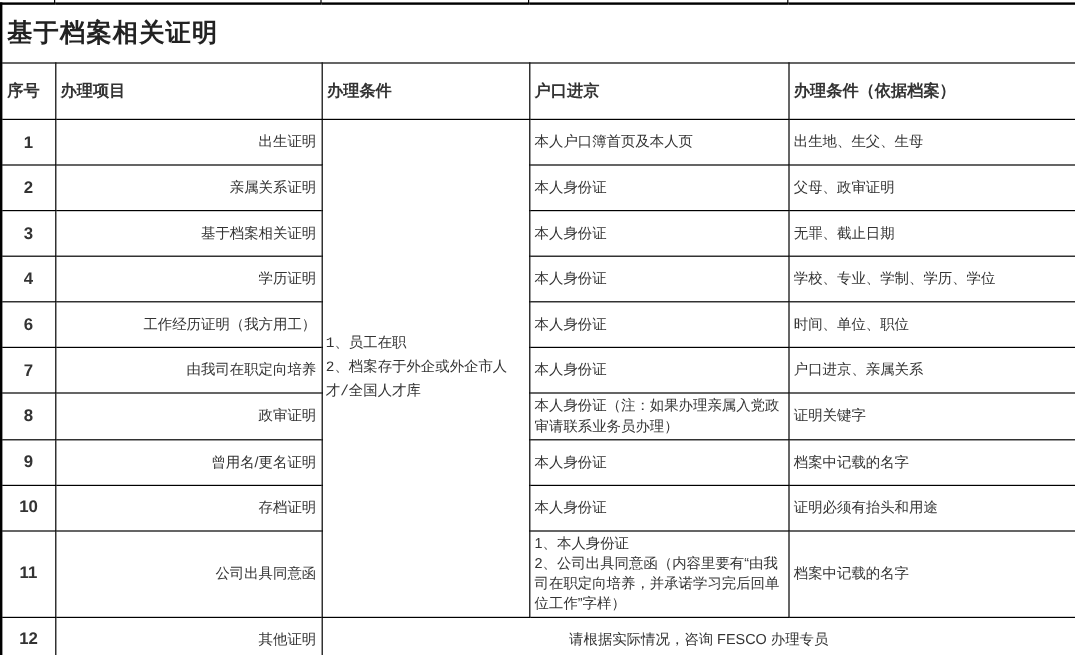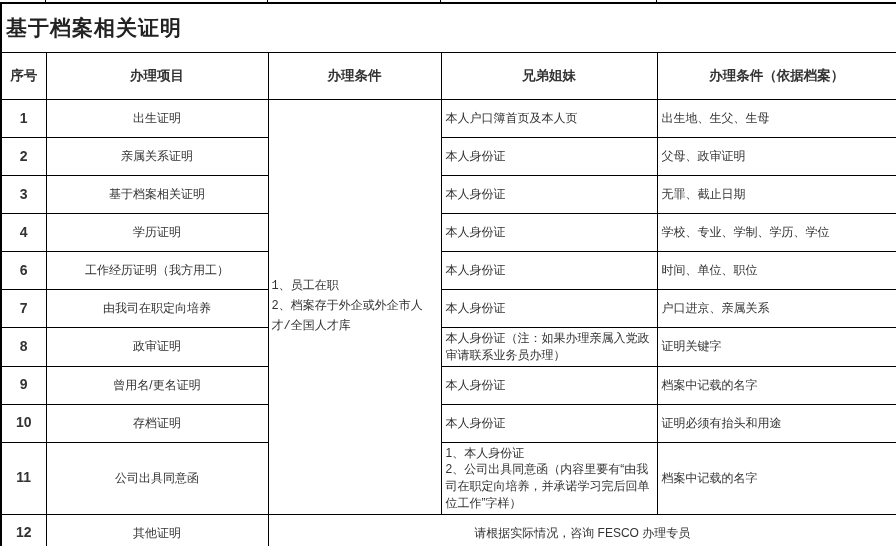--- a/index.html
+++ b/index.html
@@ -45,32 +45,32 @@
   td.title-cell {
     height: 44px;
     text-align: left;
     font-size: 21px;
     font-weight: bold;
     color: #222222;
     letter-spacing: 1px;
   }
   td.header-cell {
     height: 42px;
-    text-align: center;
+    text-align: left;
     font-weight: bold;
     font-size: 13.5px;
     color: #333333;
   }
   td.num-cell {
     text-align: center;
     font-weight: bold;
     font-size: 14px;
   }
   td.item-cell {
-    text-align: center;
+    text-align: right;
   }
   td.cond-cell {
     text-align: left;
     vertical-align: middle;
     white-space: pre-line;
     line-height: 1.65;
     padding: 2px 3px;
     font-family: Liberation Mono, monospace;
   }
   td.mat-cell, td.key-cell {
@@ -105,21 +105,21 @@
 
     <tbody>
         <tr>
       <td class="title-cell" colspan="5">基于档案相关证明</td>
     </tr>
 
     <tr>
       <td class="header-cell">序号</td>
       <td class="header-cell">办理项目</td>
       <td class="header-cell">办理条件</td>
-      <td class="header-cell">兄弟姐妹</td>
+      <td class="header-cell">户口进京</td>
       <td class="header-cell">办理条件（依据档案）</td>
     </tr>
 
     <tr class="r-normal">
       <td class="num-cell">1</td>
       <td class="item-cell">出生证明</td>
       <td class="cond-cell" rowspan="10">1、员工在职
 2、档案存于外企或外企市人才/全国人才库</td>
       <td class="mat-cell">本人户口簿首页及本人页</td>
       <td class="key-cell">出生地、生父、生母</td>

